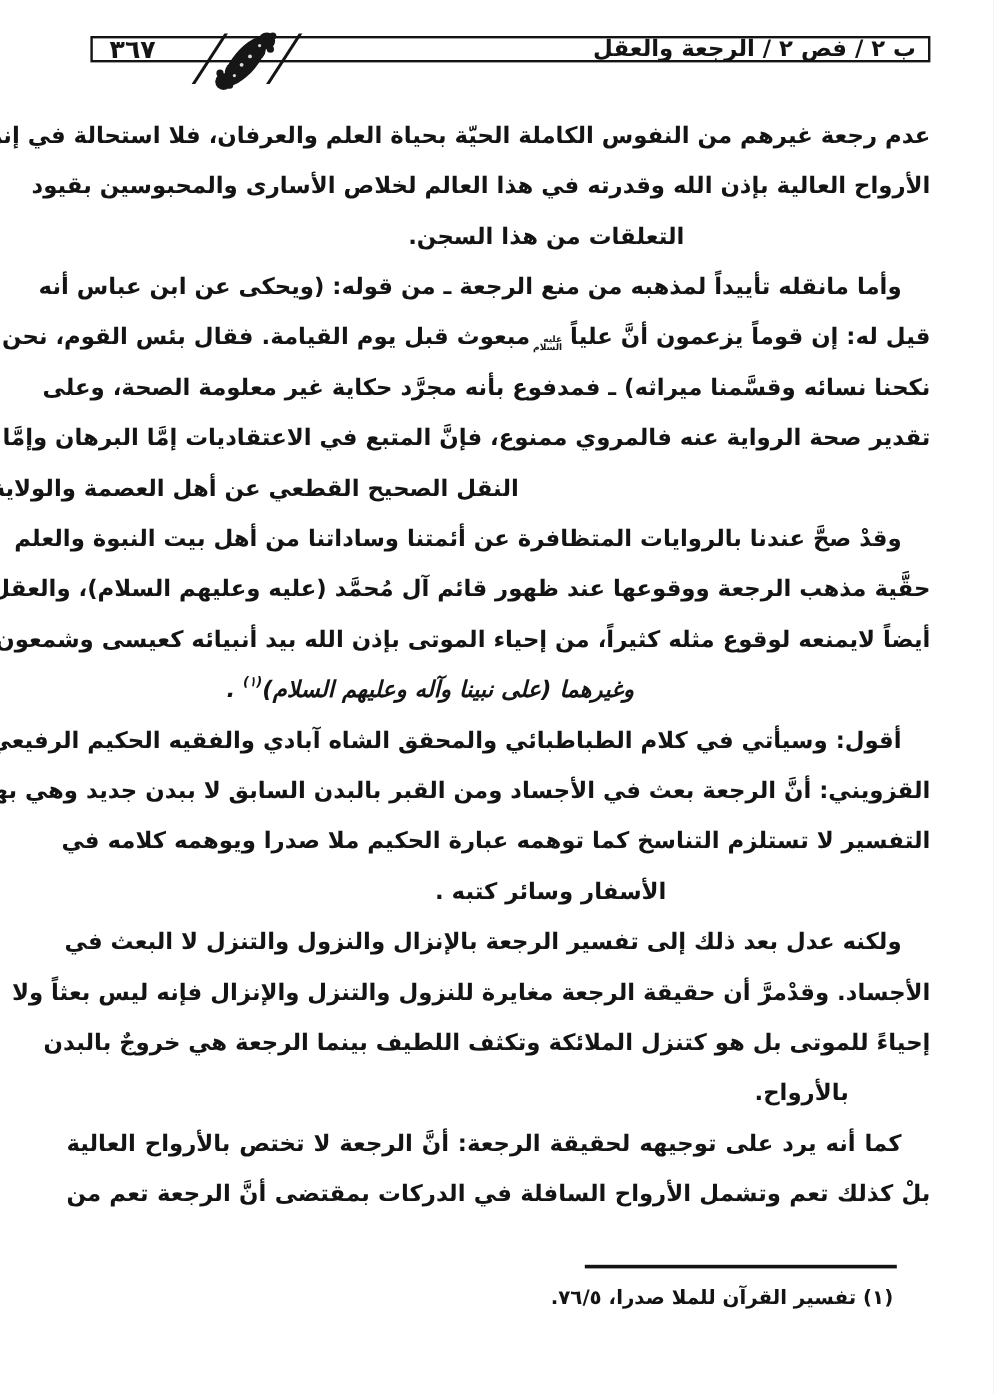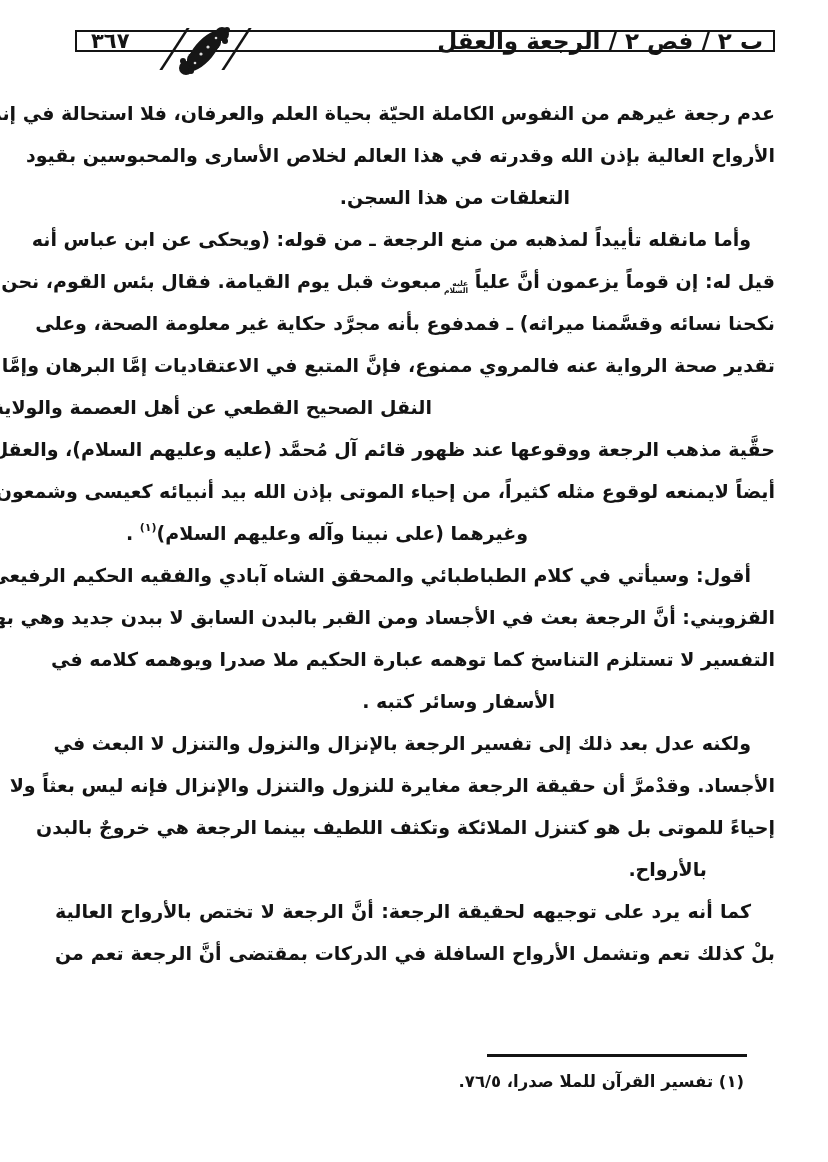--- a/index.html
+++ b/index.html
@@ -19,21 +19,21 @@
   }
   .slash{
     position:absolute;top:-4px;height:42px;width:3px;
     background:var(--ink,#141414);transform:skewX(-33deg);
   }
   .slash.s1{left:96px;}
   .slash.s2{left:158px;}
   .ornament{position:absolute;left:94px;top:-9px;width:66px;height:56px;}
   .banner-title{
     position:absolute;right:10px;top:50%;transform:translateY(-50%);
-    font-size:23px;font-weight:700;white-space:nowrap;
+    font-size:19px;font-weight:700;white-space:nowrap;
   }
   
   .body-text{
     position:absolute;top:92px;right:53px;width:720px;
     font-size:19px;font-weight:700;
   }
   .line{
     height:42px;line-height:42px;white-space:nowrap;
     text-align:justify;text-align-last:justify;
   }
@@ -87,23 +87,24 @@
 
   <div class="body-text">
       <div class="line">عدم رجعة غيرهم من النفوس الكاملة الحيّة بحياة العلم والعرفان، فلا استحالة في إنزال</div>
       <div class="line">الأرواح العالية بإذن الله وقدرته في هذا العالم لخلاص الأسارى والمحبوسين بقيود</div>
       <div class="line end" style="padding-right: 205px;">التعلقات من هذا السجن.</div>
       <div class="line" style="padding-right: 24px;">وأما مانقله تأييداً لمذهبه من منع الرجعة ـ من قوله: (ويحكى عن ابن عباس أنه</div>
       <div class="line">قيل له: إن قوماً يزعمون أنَّ علياً <span class="hon">عليه السلام</span> مبعوث قبل يوم القيامة. فقال بئس القوم، نحن إذن</div>
       <div class="line">نكحنا نسائه وقسَّمنا ميراثه) ـ فمدفوع بأنه مجرَّد حكاية غير معلومة الصحة، وعلى</div>
       <div class="line">تقدير صحة الرواية عنه فالمروي ممنوع، فإنَّ المتبع في الاعتقاديات إمَّا البرهان وإمَّا</div>
       <div class="line end" style="padding-right: 343px;">النقل الصحيح القطعي عن أهل العصمة والولاية.</div>
+      <div class="line" style="padding-right: 24px;">وقدْ صحَّ عندنا بالروايات المتظافرة عن أئمتنا وساداتنا من أهل بيت النبوة والعلم</div>
       <div class="line">حقَّية مذهب الرجعة ووقوعها عند ظهور قائم آل مُحمَّد (عليه وعليهم السلام)، والعقل</div>
       <div class="line">أيضاً لايمنعه لوقوع مثله كثيراً، من إحياء الموتى بإذن الله بيد أنبيائه كعيسى وشمعون</div>
-      <div class="line end" style="padding-right: 247px;">وغيرهما (على نبينا وآله وعليهم السلام)<sup class="fn-ref">(١)</sup> .</div>
+      <div class="line end" style="padding-right: 247px; font-style: italic;">وغيرهما (على نبينا وآله وعليهم السلام)<sup class="fn-ref">(١)</sup> .</div>
       <div class="line" style="padding-right: 24px;">أقول: وسيأتي في كلام الطباطبائي والمحقق الشاه آبادي والفقيه الحكيم الرفيعي</div>
       <div class="line">القزويني: أنَّ الرجعة بعث في الأجساد ومن القبر بالبدن السابق لا ببدن جديد وهي بهذا</div>
       <div class="line">التفسير لا تستلزم التناسخ كما توهمه عبارة الحكيم ملا صدرا ويوهمه كلامه في</div>
       <div class="line end" style="padding-right: 220px;">الأسفار وسائر كتبه .</div>
       <div class="line" style="padding-right: 24px; margin-left: 40px;">ولكنه عدل بعد ذلك إلى تفسير الرجعة بالإنزال والنزول والتنزل لا البعث في</div>
       <div class="line">الأجساد. وقدْمرَّ أن حقيقة الرجعة مغايرة للنزول والتنزل والإنزال فإنه ليس بعثاً ولا</div>
       <div class="line">إحياءً للموتى بل هو كتنزل الملائكة وتكثف اللطيف بينما الرجعة هي خروجٌ بالبدن</div>
       <div class="line end" style="padding-right: 68px;">بالأرواح.</div>
       <div class="line" style="padding-right: 24px;">كما أنه يرد على توجيهه لحقيقة الرجعة: أنَّ الرجعة لا تختص بالأرواح العالية</div>
       <div class="line">بلْ كذلك تعم وتشمل الأرواح السافلة في الدركات بمقتضى أنَّ الرجعة تعم من</div>

